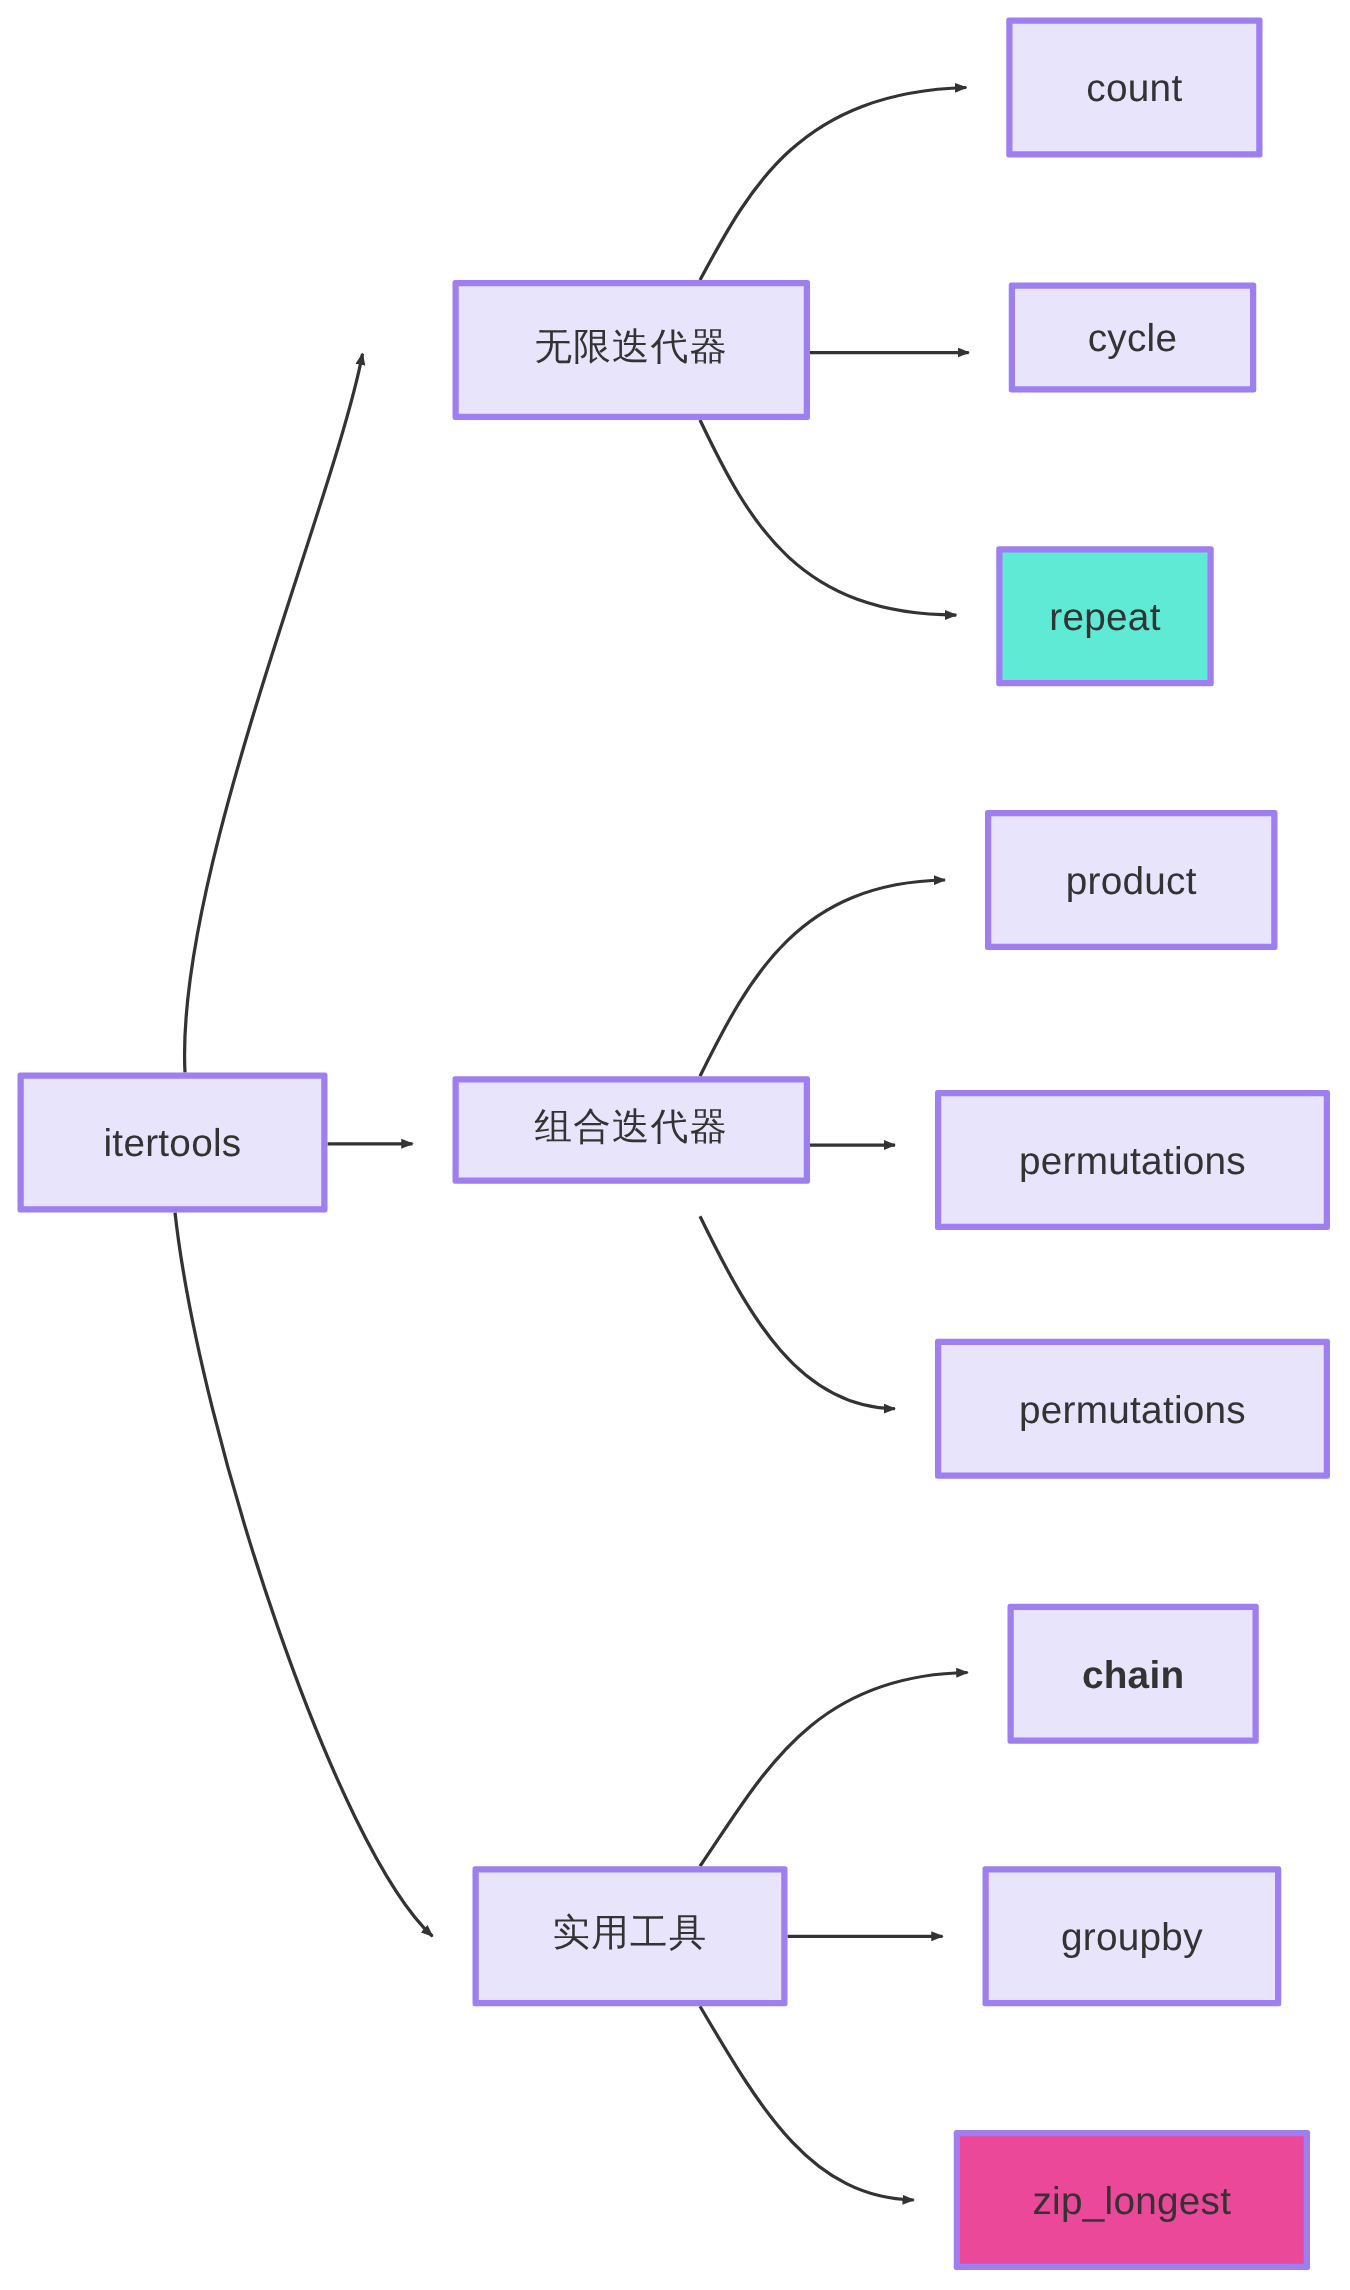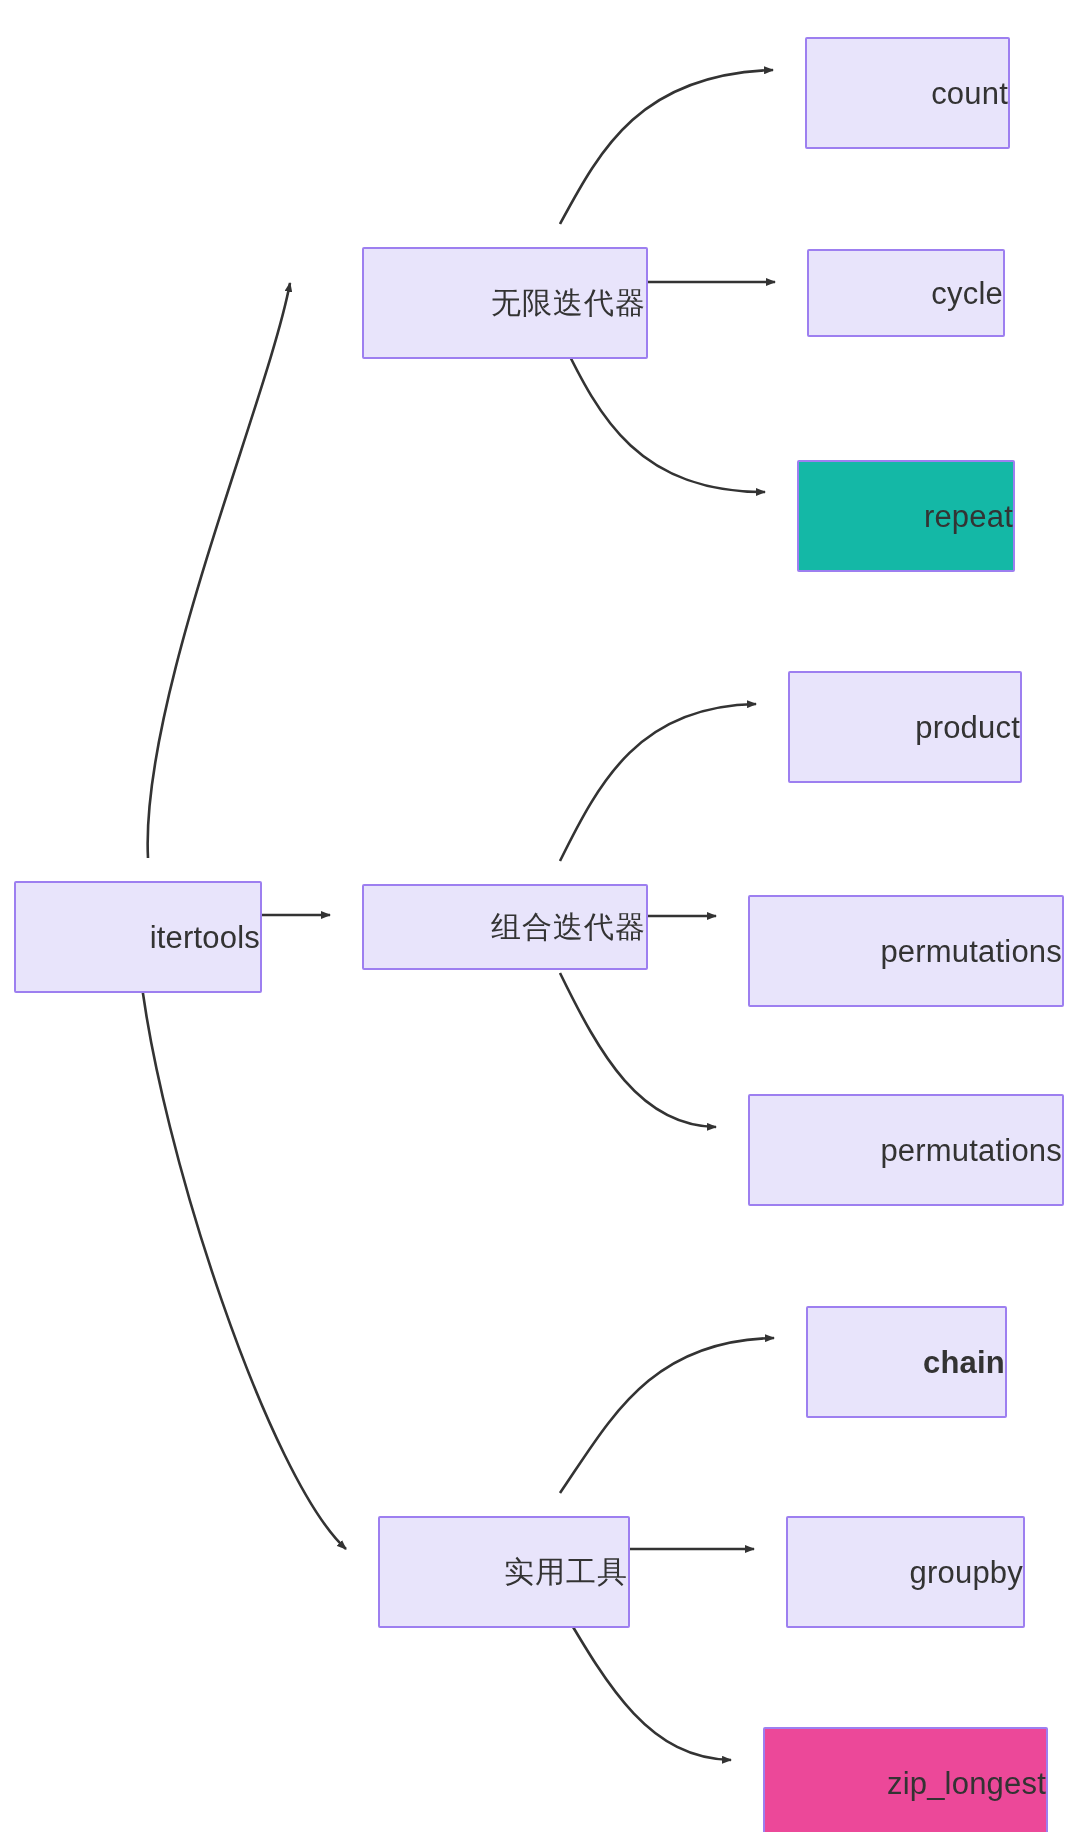--- a/index.html
+++ b/index.html
@@ -22,34 +22,33 @@
     left: 0;
     top: 0;
     width: 1080px;
     height: 1832px;
     pointer-events: none;
   }
   .node {
     position: absolute;
     box-sizing: border-box;
     background: #e8e4fb;
-    border: 2px solid #a21caf;
+    border: 5px solid #a21caf;
     border-radius: 2px;
     display: flex;
     align-items: center;
-    justify-content: flex-end;
+    justify-content: center;
     color: #333333;
     font-size: 31px;
     line-height: 1;
     letter-spacing: 0.2px;
     white-space: nowrap;
-    margin-top: 23px;
   }
   .node.cjk {
-    font-family: Liberation Serif, serif;
+    font-family: Liberation Mono, monospace;
     font-size: 30px;
     letter-spacing: 1px;
   }
   .node-label {
     pointer-events: none;
   }
   #watermark {
     position: absolute;
     left: 648px;
     top: 1760px;
@@ -102,21 +101,21 @@
       </div>
       <div class="node cjk" style="left: 362px; top: 224px; width: 286px; height: 112px; background: rgb(232, 228, 251); border-color: rgb(157, 127, 240);">
         <span class="node-label">无限迭代器</span>
       </div>
       <div class="node" style="left: 805px; top: 14px; width: 205px; height: 112px; background: rgb(232, 228, 251); border-color: rgb(157, 127, 240);">
         <span class="node-label">count</span>
       </div>
       <div class="node" style="left: 807px; top: 226px; width: 198px; height: 88px; background: rgb(232, 228, 251); border-color: rgb(157, 127, 240);">
         <span class="node-label">cycle</span>
       </div>
-      <div class="node" style="left: 797px; top: 437px; width: 218px; height: 112px; background: #14b8a6; border-color: rgb(157, 127, 240);">
+      <div class="node" style="left: 797px; top: 437px; width: 174px; height: 112px; background: #5eead4; border-color: rgb(157, 127, 240);">
         <span class="node-label">repeat</span>
       </div>
       <div class="node cjk" style="left: 362px; top: 861px; width: 286px; height: 86px; background: rgb(232, 228, 251); border-color: rgb(157, 127, 240);">
         <span class="node-label">组合迭代器</span>
       </div>
       <div class="node" style="left: 788px; top: 648px; width: 234px; height: 112px; background: rgb(232, 228, 251); border-color: rgb(157, 127, 240);">
         <span class="node-label">product</span>
       </div>
       <div class="node" style="left: 748px; top: 872px; width: 316px; height: 112px; background: rgb(232, 228, 251); border-color: rgb(157, 127, 240);">
         <span class="node-label">permutations</span>

